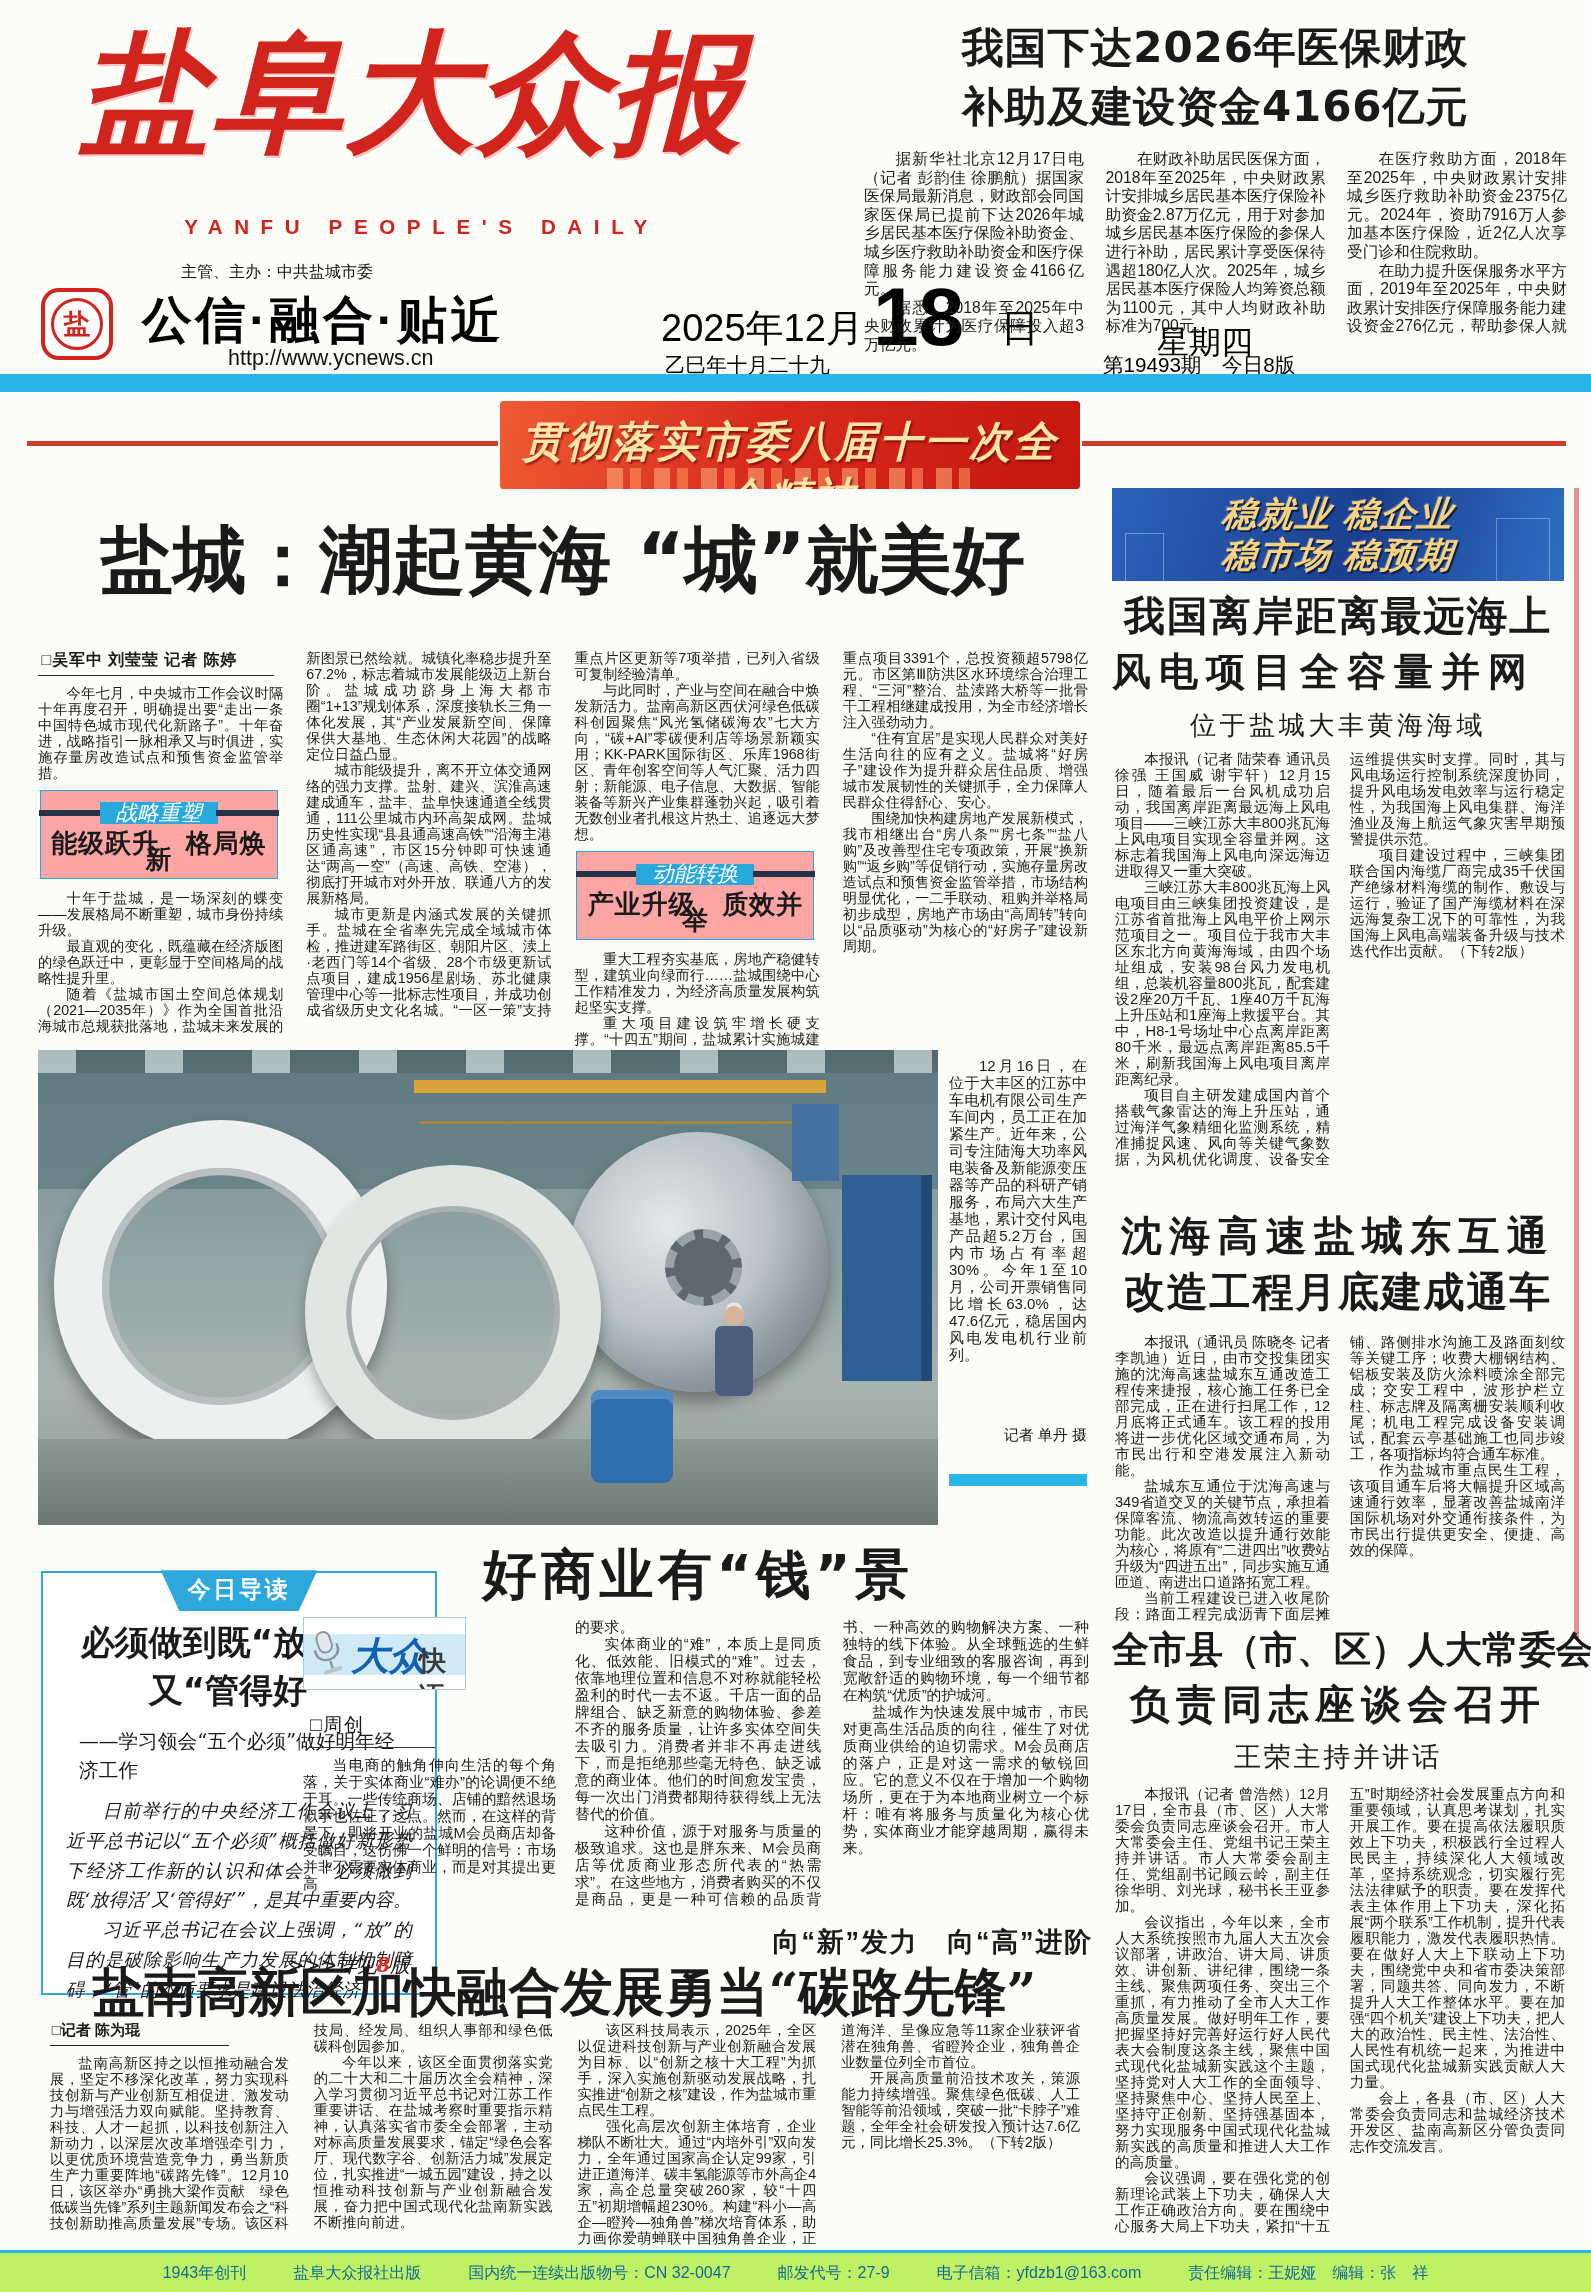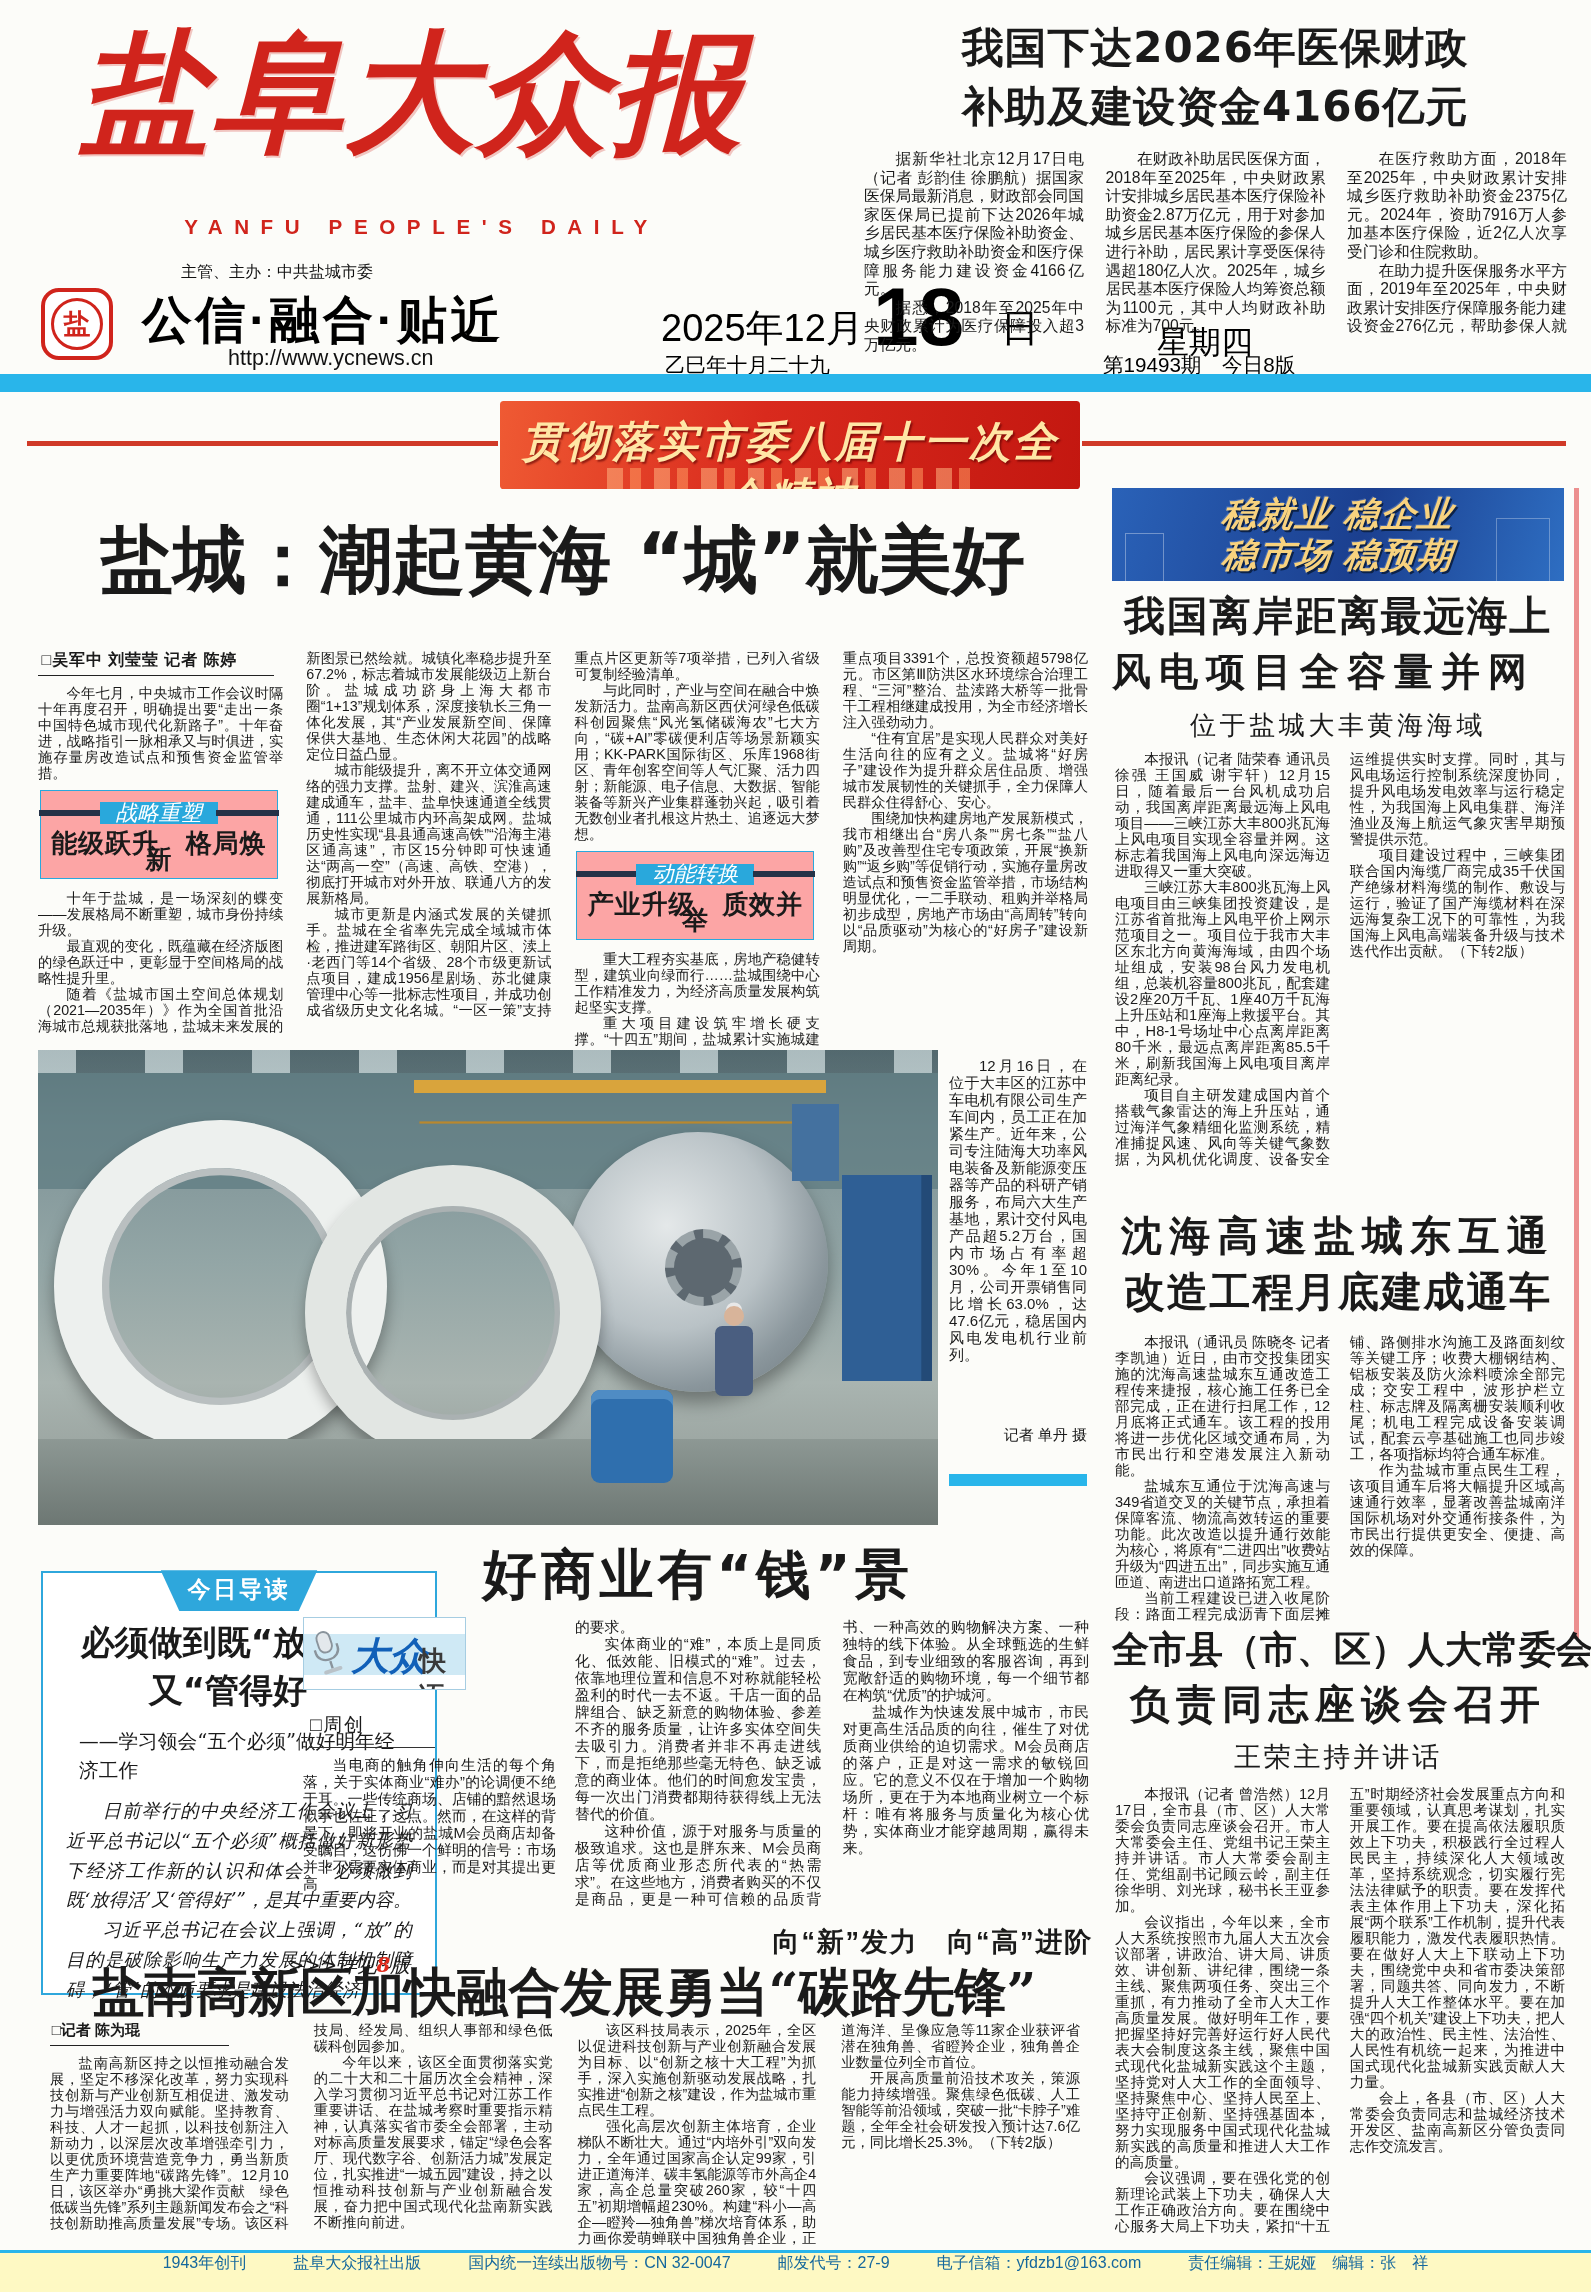--- a/index.html
+++ b/index.html
@@ -155,22 +155,22 @@
   .comm-rest p:first-child{text-indent:0;}
   
   .gx-kicker{left:36px;top:1924px;width:1057px;text-align:right;font-size:27px;font-weight:bold;letter-spacing:1.8px;}
   .gx-headline{left:36px;top:1958px;width:1057px;text-align:center;font-family:"DejaVu Serif",serif;
     font-weight:900;font-size:52px;letter-spacing:0;white-space:nowrap;}
   .gx-body{left:50px;top:2022px;width:1030px;height:224px;column-count:4;column-gap:25px;column-fill:auto;
     font-size:14.3px;line-height:16px;text-align:justify;overflow:hidden;}
   .gx-byline{font-size:15px;font-weight:bold;text-indent:0;border-bottom:1.8px solid #222;
     width:75%;padding:0 1.8px 7.2px;margin:0 0 9px;}
   
-  .footer{left:0;top:2250px;width:1591px;height:43px;background:#fef9c3;border-top:3.6px solid #29b5ea;
-    display:flex;align-items:flex-start;justify-content:center;gap:47px;}
+  .footer{left:0;top:2250px;width:1591px;height:43px;background:#bef264;border-top:3.6px solid #29b5ea;
+    display:flex;align-items:center;justify-content:center;gap:47px;}
   .footer-item{font-size:16px;color:#15689d;white-space:nowrap;}
 </style>
 </head>
 <body>
 
 <div id="page" data-name="newspaper-front-page">
 
   <div class="abs mast-title" data-name="masthead-title">盐阜大众报</div>
   <div class="abs mast-en" data-name="masthead-english-title">YANFU PEOPLE'S DAILY</div>
   <div class="abs organizer" data-name="organizer-line">主管、主办：中共盐城市委</div>

